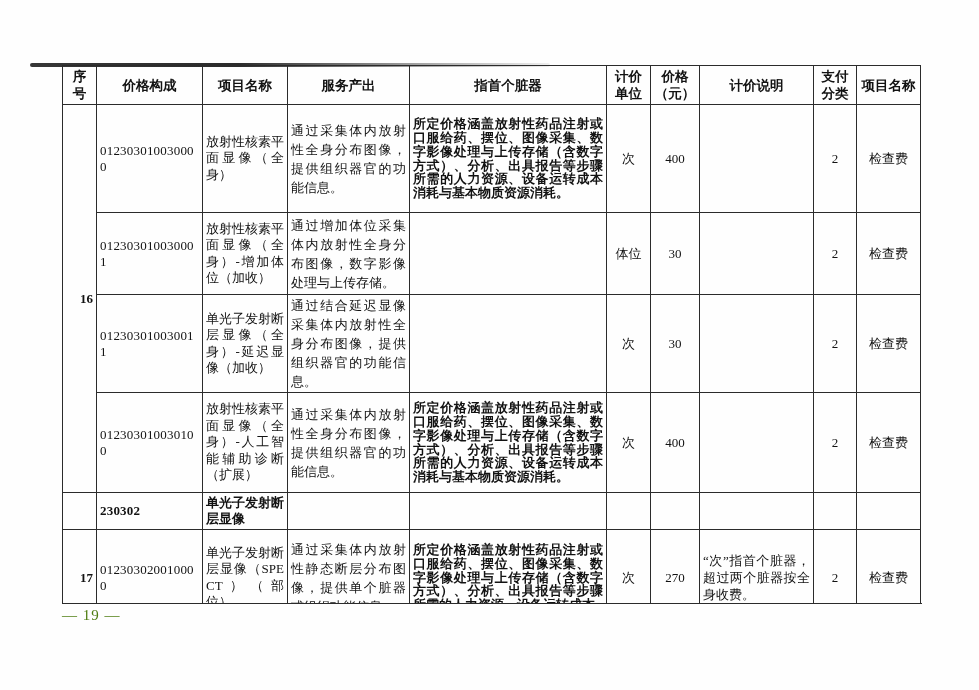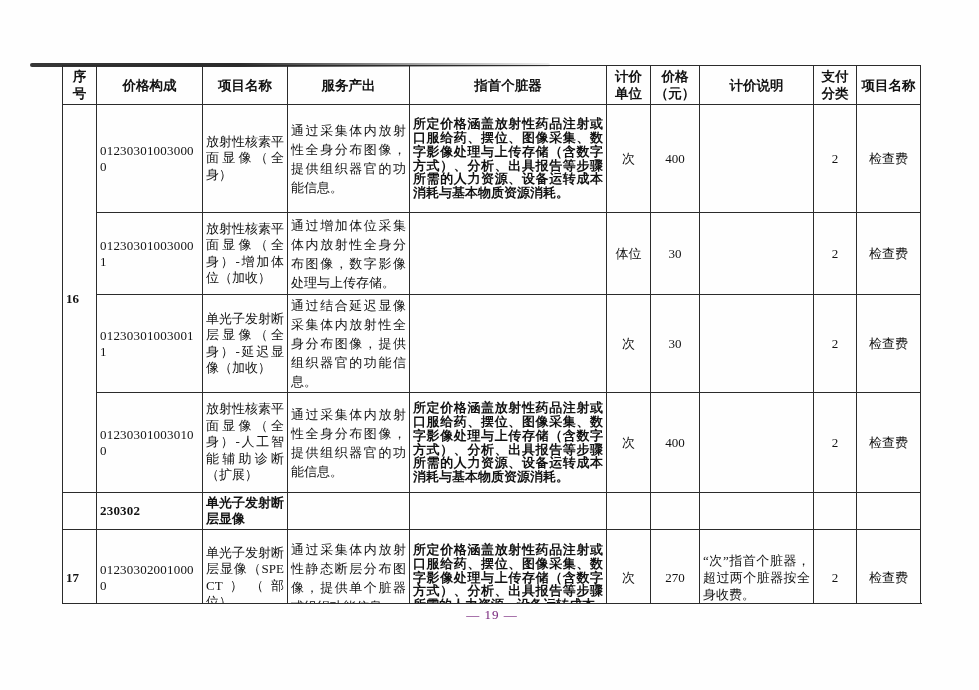--- a/index.html
+++ b/index.html
@@ -37,31 +37,31 @@
     word-break:break-all;
   }
   .price-table th {
     font-weight:bold;
     font-size:13.5px;
     text-align:center;
     white-space:pre-line;
     line-height:17px;
     padding:2px 1px;
   }
-  .seq  { text-align:left; font-weight:bold; font-size:13.5px; }
+  .seq  { text-align:right; font-weight:bold; font-size:13.5px; }
   .code { font-size:13px; text-align:left; padding-left:5px; letter-spacing:.2px; }
   .name { text-align:justify; line-height:16.5px; font-size:13px; padding:2px 4px;margin-left:48px; }
   .svc  { text-align:justify; line-height:19px;  font-size:13px; padding:2px 4px; }
   .pc   { text-align:justify; line-height:13.9px; font-size:12.5px; vertical-align:top; padding:3px 4px 2px 4px;font-weight:bold; }
   .note { text-align:justify; line-height:17px; font-size:12.5px; padding:2px 4px; }
   .ctr  { text-align:center; }
   .bold { font-weight:bold; }
   .footer {
     position:absolute; left:62px; top:607px; width:860px;
-    text-align:center; font-size:13px; letter-spacing:1px; color:#701a75;
+    font-size:15px; letter-spacing:1px; color:#4d7c0f;
   }
 </style>
 </head>
 <body>
 
 <div class="page">
 
   <div class="artifact-top"></div>
 
   <div class="table-clip">

